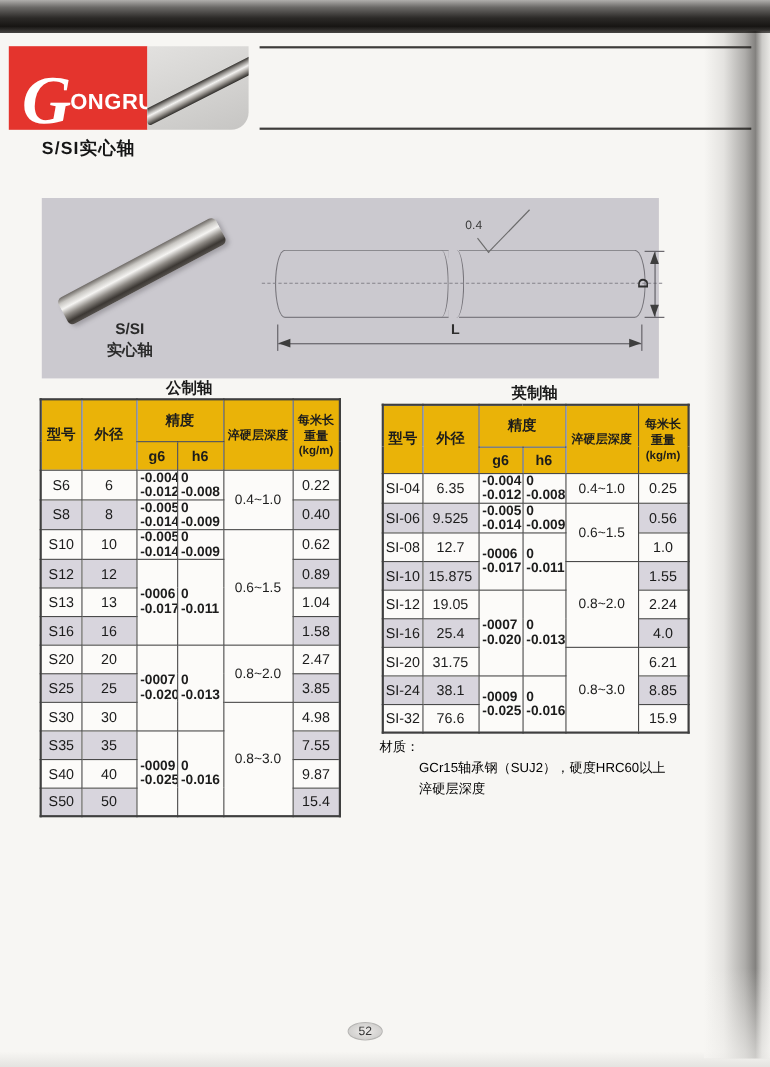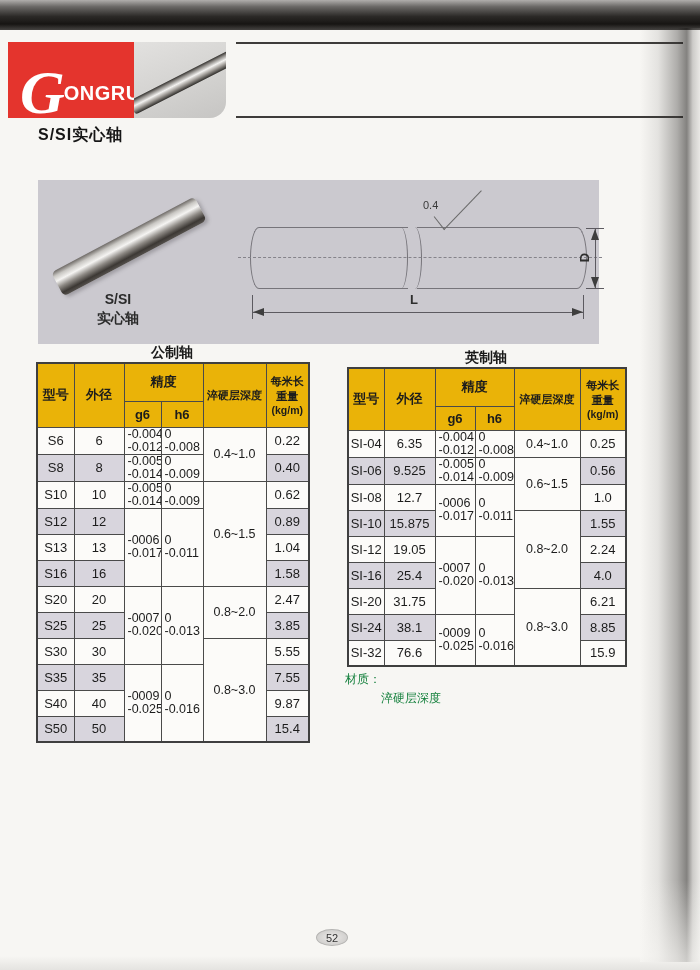--- a/index.html
+++ b/index.html
@@ -66,28 +66,28 @@
   
   .tbl-title{font-size:14px;font-weight:bold;color:#1a1a1a;text-align:center;}
   table.spec{border-collapse:collapse;table-layout:fixed;position:absolute;
     background:#fcfbf9;border:2px solid #3f3f3f;}
   .spec td,.spec th{border:1.5px solid #4a4a4a;padding:0;text-align:center;
     vertical-align:middle;color:#1c1c1c;overflow:hidden;}
   .spec th{background:#eab308;font-weight:bold;font-size:13px;}
   .spec th.small{font-size:11px;}
   .spec th .sub{font-size:10.5px;font-weight:bold;}
   .spec td{font-size:13px;}
-  .spec td.p{text-align:left;padding-left:3px;font-size:12.5px;line-height:13px;}
+  .spec td.p{text-align:left;padding-left:3px;font-size:12.5px;line-height:13px;font-weight:bold;}
   .spec td.dep{font-size:12.5px;}
   .sh{background:#d8d5dd;}
   tr.h1{height:38px;} tr.h2m{height:26px;} tr.h2i{height:24px;}
   tr.r{height:26px;}
 
   
-  .notes{left:345px;top:670px;width:320px;font-size:12px;line-height:19px;color:#15803d;}
+  .notes{left:345px;top:670px;width:320px;font-size:12px;line-height:19px;color:#000000;}
   .note-first{display:flex;}
   .note-label{flex:0 0 36px;}
   .note-rest{margin-left:36px;}
 
   
   .page-badge{left:316px;top:929px;width:32px;height:17px;border-radius:50%;
     background:radial-gradient(ellipse at center,#eceae8 0%,#c7c6c4 100%);
     display:flex;align-items:center;justify-content:center;
     font-size:11px;color:#333;border:1px solid #b5b4b2;box-sizing:border-box;}
 
@@ -251,21 +251,21 @@
   </tr>
   <tr class="r">
     <td class="sh">S25</td>
     <td class="sh">25</td>
     <td class="sh">3.85</td>
   </tr>
   <tr class="r">
     <td>S30</td>
     <td>30</td>
     <td class="dep" rowspan="4">0.8~3.0</td>
-    <td>5.55</td>
+    <td>4.98</td>
   </tr>
   <tr class="r">
     <td class="sh">S35</td>
     <td class="sh">35</td>
     <td class="p" rowspan="3">
           <div>-0009</div>
           <div>-0.025</div>
         </td>
     <td class="p" rowspan="3">
           <div>0</div>
@@ -401,20 +401,21 @@
     <td>15.9</td>
   </tr>
 </tbody>
   </table>
 
 <div class="abs notes">
   <div class="note-first">
     <span class="note-label">材质：</span>
   </div>
   <div class="note-rest">
+    <div>GCr15轴承钢（SUJ2），硬度HRC60以上</div>
     <div>淬硬层深度</div>
   </div>
 </div>
 
 <div class="abs page-badge">
   <span>52</span>
 </div>
 
 <div class="abs bottom-fade"></div>
 <div class="abs page-curl"></div>

